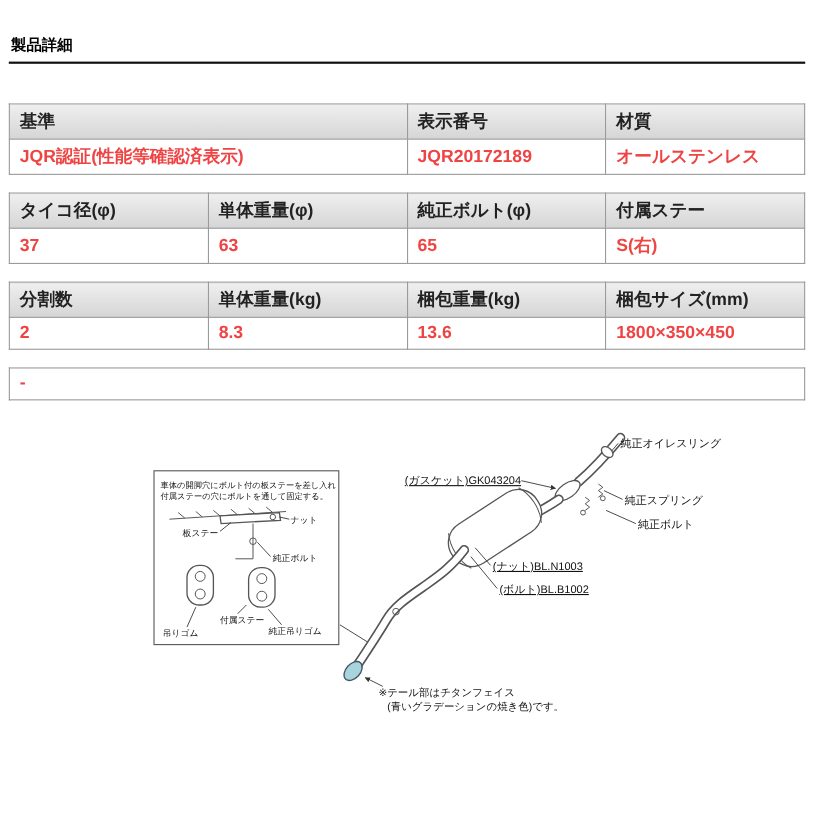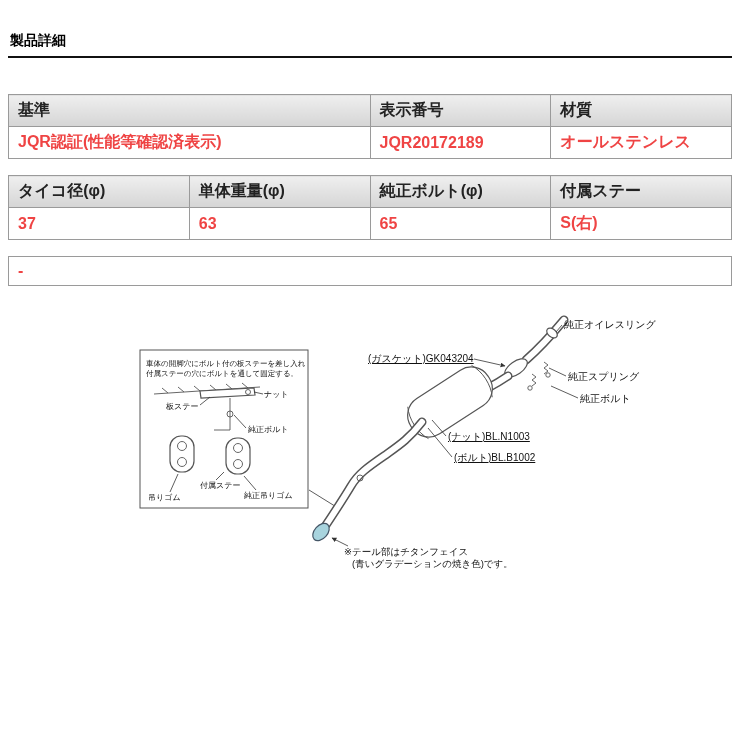--- a/index.html
+++ b/index.html
@@ -69,20 +69,42 @@
     </tr>
     <tr>
       <td>37</td>
       <td>63</td>
       <td>65</td>
       <td>S(右)</td>
     </tr>
   </tbody>
     </table>
 
+  <table class="spec">
+    <colgroup>
+        <col style="width:25%">
+        <col style="width:25%">
+        <col style="width:25%">
+        <col style="width:25%">
+      </colgroup>
+    <tbody>
+        <tr>
+      <th>分割数</th>
+      <th>単体重量(kg)</th>
+      <th>梱包重量(kg)</th>
+      <th>梱包サイズ(mm)</th>
+    </tr>
+    <tr>
+      <td>2</td>
+      <td>8.3</td>
+      <td>13.6</td>
+      <td>1800×350×450</td>
+    </tr>
+  </tbody>
+    </table>
 
   <table class="spec">
     <tbody>
     <tr>
       <td>-</td>
     </tr>
   </tbody>
     </table>
 
   <div class="diagram-wrap">

